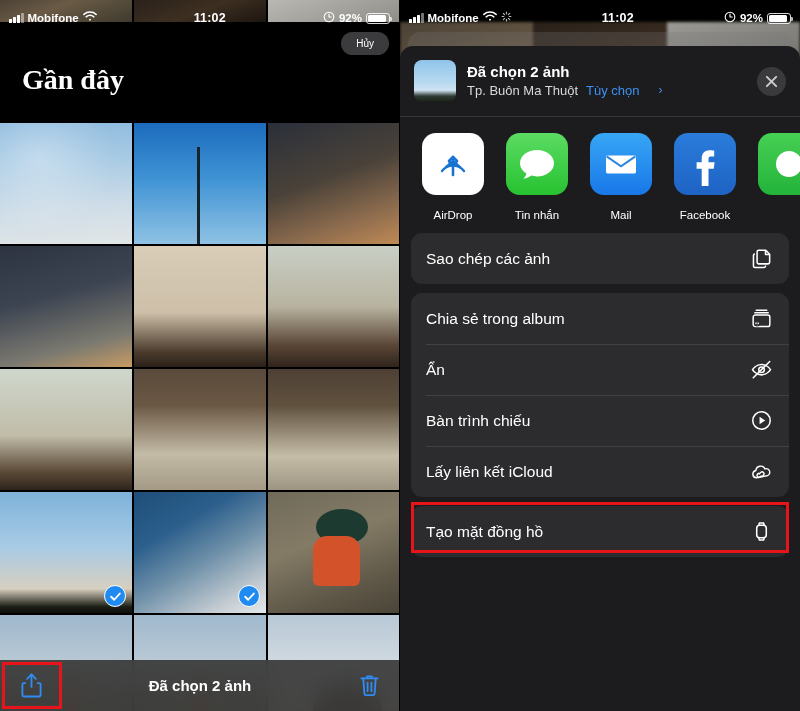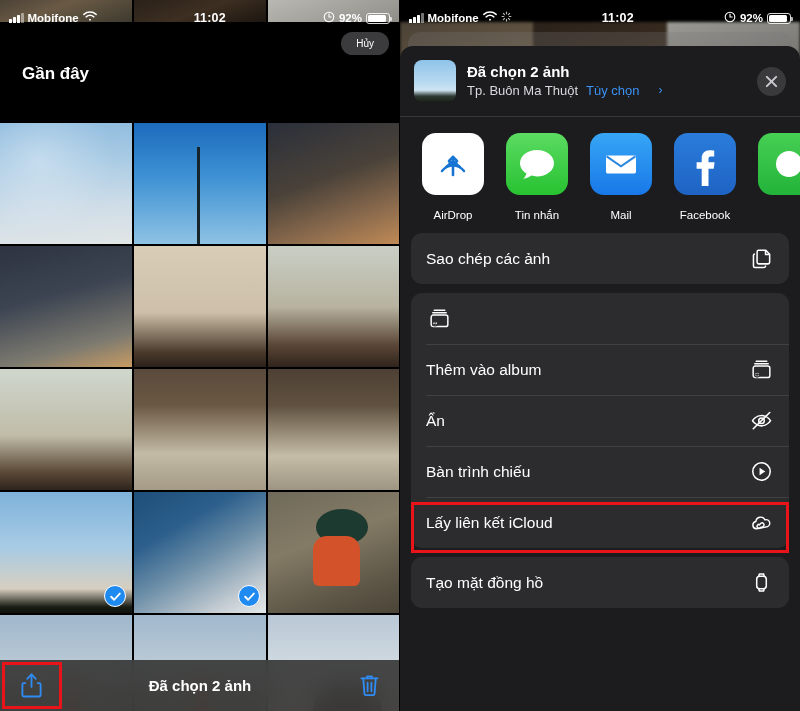--- a/index.html
+++ b/index.html
@@ -57,22 +57,23 @@
   .check {
     position: absolute; right: 6px; bottom: 6px; width: 22px; height: 22px;
     border-radius: 50%; background: #1f8af0; border: 1.5px solid #fff;
     display: flex; align-items: center; justify-content: center;
     z-index: 5;
   }
   .check svg { width: 13px; height: 13px; }
 
   .title-recent {
     position: absolute; left: 22px; top: 64px; z-index: 12;
-    color: #fff; font-size: 17px; font-weight: bold;
+    color: #fff; font-size: 28px; font-weight: bold;
     text-shadow: 0 1px 3px rgba(0,0,0,.45);
+    font-family: Liberation Serif, serif;
   }
   .btn-cancel {
     position: absolute; right: 10px; top: 32px; z-index: 14;
     background: rgba(72,72,76,.82); color: #fff;
     padding: 6px 15px; border-radius: 15px; font-size: 10px;
     backdrop-filter: blur(8px);
   }
 
   .bottombar {
     position: absolute; left: 0; bottom: 0; width: 400px; height: 51px;
@@ -389,40 +390,29 @@
                 <path d="M9 3.5h7.5L20.5 7.5V16a1.6 1.6 0 0 1-1.6 1.6H9A1.6 1.6 0 0 1 7.4 16V5.1A1.6 1.6 0 0 1 9 3.5z"></path>
                 <path d="M16.2 3.8v4h4"></path>
                 <path d="M5.2 7.2A1.6 1.6 0 0 0 3.6 8.8v11A1.6 1.6 0 0 0 5.2 21.4h9.4a1.6 1.6 0 0 0 1.6-1.6v-.6"></path>
               </svg>
             </span>
           </div>
         </div>
 
         <div class="group">
           <div class="row">
+            <span class="row-lb">Chia sẻ trong album</span>
             <span class="row-ic">
               <svg viewBox="0 0 24 24" fill="none" stroke="#fff" stroke-width="1.55" stroke-linecap="round" stroke-linejoin="round">
                 <path d="M6.5 3.5h11"></path>
                   <path d="M5 6h14"></path>
                 <rect x="3.3" y="8.4" width="17.4" height="12" rx="2.2"></rect>
                 <circle cx="7.4" cy="17.3" r="2.5" fill="#fff" stroke="#2c2c2e" stroke-width="1.2"></circle>
                 <circle cx="7.4" cy="16.4" r=".9" fill="#2c2c2e" stroke="none"></circle>
                 <path d="M5.7 18.9a2 2 0 0 1 3.4 0" stroke="#2c2c2e" stroke-width="1.1" fill="none"></path>
-              </svg>
-            </span>
-          </div>
-          <div class="row">
-            <span class="row-lb">Thêm vào album</span>
-            <span class="row-ic">
-              <svg viewBox="0 0 24 24" fill="none" stroke="#fff" stroke-width="1.55" stroke-linecap="round" stroke-linejoin="round">
-                <path d="M6.5 3.5h11"></path>
-                  <path d="M5 6h14"></path>
-                <rect x="3.3" y="8.4" width="17.4" height="12" rx="2.2"></rect>
-                <circle cx="7.4" cy="17.3" r="2.6" fill="#fff" stroke="#2c2c2e" stroke-width="1.2"></circle>
-                <path d="M7.4 15.9v2.8M6 17.3h2.8" stroke="#2c2c2e" stroke-width="1.3"></path>
               </svg>
             </span>
           </div>
           <div class="row">
             <span class="row-lb">Ẩn</span>
             <span class="row-ic">
               <svg viewBox="0 0 24 24" fill="none" stroke="#fff" stroke-width="1.6" stroke-linecap="round" stroke-linejoin="round">
                 <path d="M2.6 12.2S6 6.8 12 6.8s9.4 5.4 9.4 5.4-3.4 5.4-9.4 5.4S2.6 12.2 2.6 12.2z"></path>
                 <circle cx="12" cy="12.2" r="2.9"></circle>
                 <path d="M3.4 20.6L20.6 3.6"></path>

